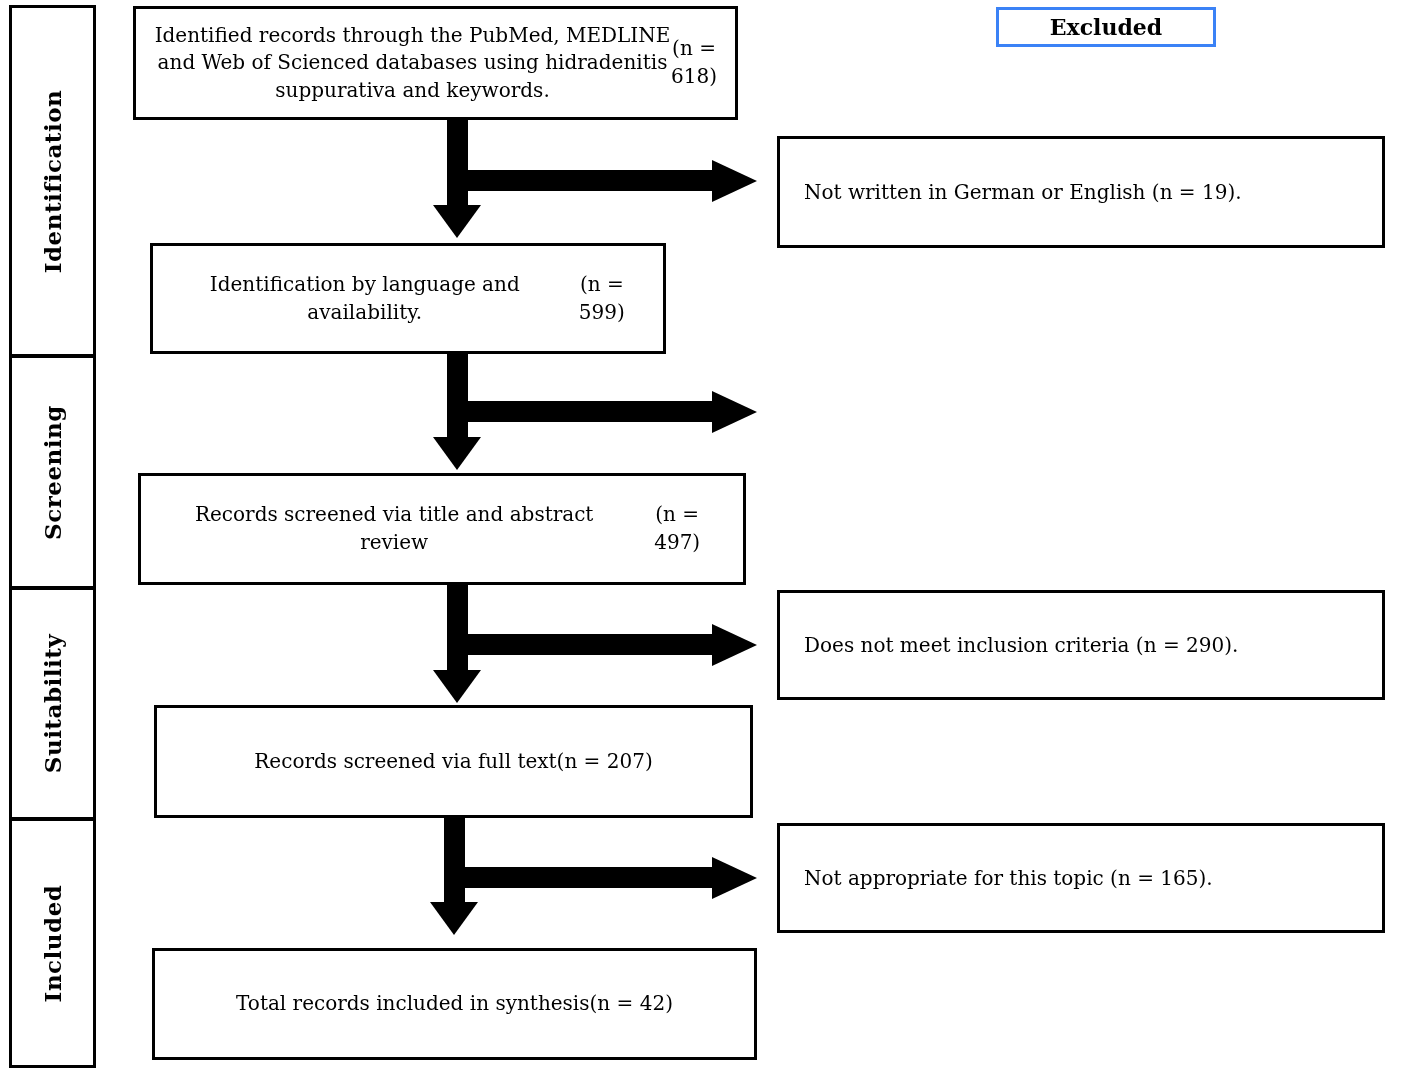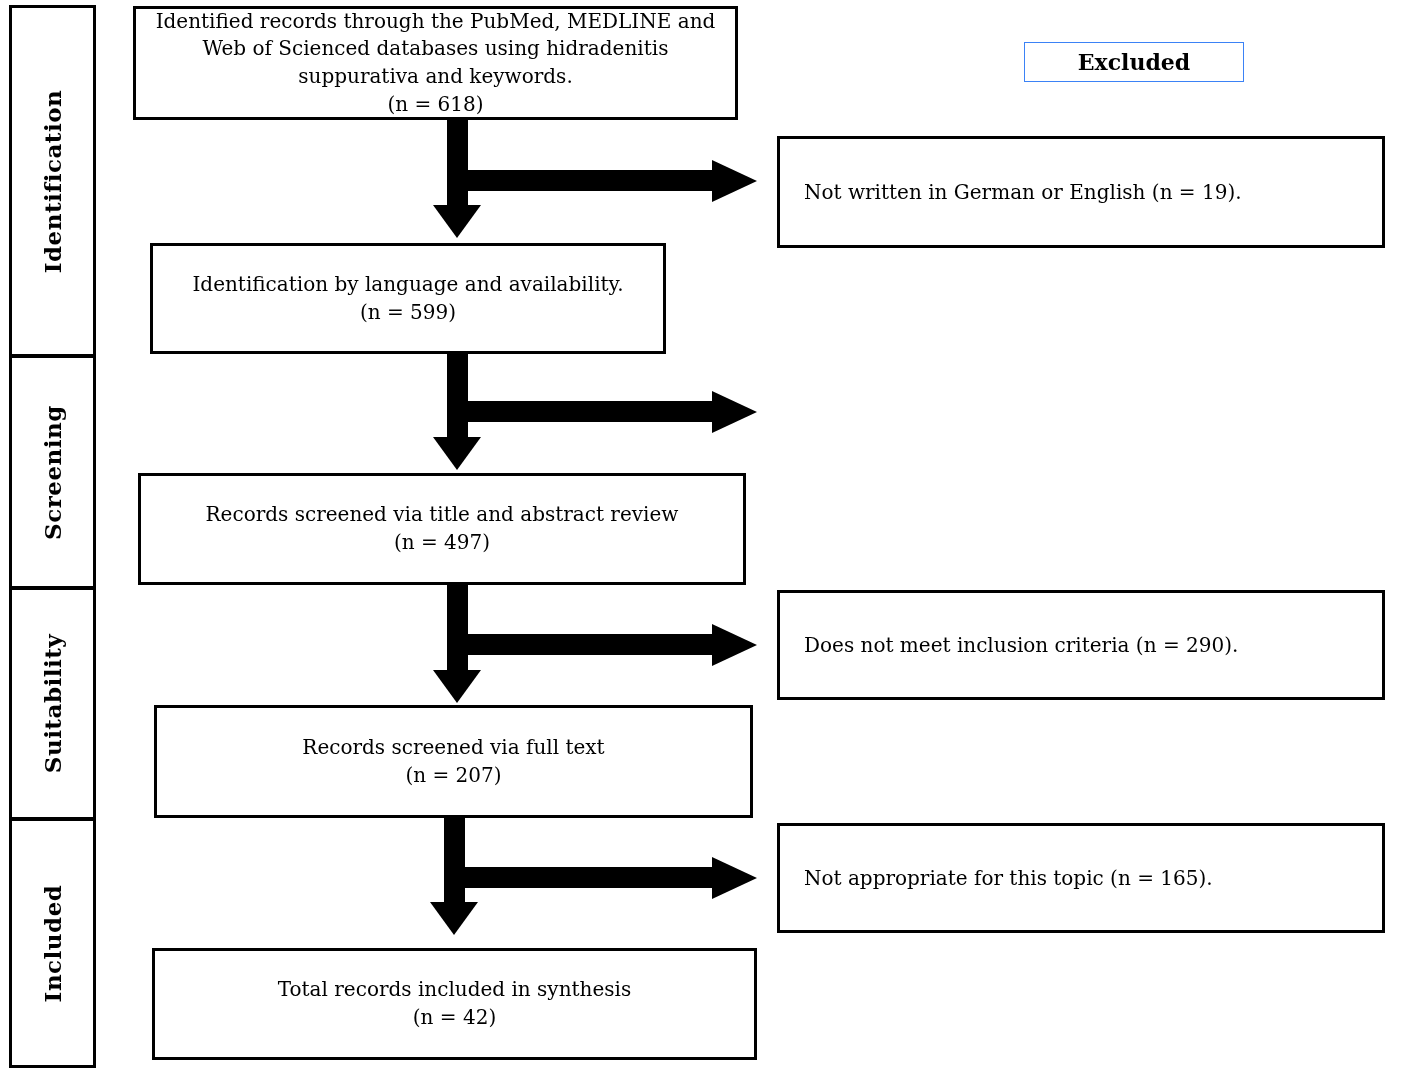--- a/index.html
+++ b/index.html
@@ -6,28 +6,28 @@
   body{width:1410px;height:1076px;position:relative;font-family:"DejaVu Serif","Liberation Serif",serif;color:#000;}
   .canvas{position:absolute;inset:0;background:#fff;}
 
   
   .stage-box{position:absolute;left:9px;width:87px;border:3px solid #000;box-sizing:border-box;
              background:#fff;display:flex;align-items:center;justify-content:center;}
   .stage-label{transform:rotate(-90deg);white-space:nowrap;font-weight:bold;font-size:23px;letter-spacing:.5px;}
 
   
   .flow-box{position:absolute;border:3px solid #000;box-sizing:border-box;background:#fff;
-            display:flex;flex-direction:column;align-items:center;justify-content:center;
+            display:flex;flex-direction:row;align-items:center;justify-content:center;
             text-align:center;font-size:20px;line-height:1.38;padding:4px 18px;}
   .flow-box.gap .flow-count{}
 
   
-  .excl-header{position:absolute;left:1024px;top:7px;width:220px;height:40px;border:1px solid #3b82f6;
+  .excl-header{position:absolute;left:996px;top:7px;width:220px;height:40px;border:3px solid #3b82f6;
                box-sizing:border-box;background:#fff;display:flex;align-items:center;justify-content:center;
-               font-weight:bold;font-size:22px;margin-top:35px;}
+               font-weight:bold;font-size:22px;}
   .excl-box{position:absolute;left:777px;width:608px;border:3px solid #000;box-sizing:border-box;
             background:#fff;display:flex;align-items:center;
             text-align:center;font-size:20px;padding:4px 24px;}
 
   
   .vbar{position:absolute;width:21px;background:#000;}
   .down-head{position:absolute;width:0;height:0;border-left:24px solid transparent;
              border-right:24px solid transparent;border-top:33px solid #000;}
   .hbar{position:absolute;height:21px;background:#000;}
   .right-head{position:absolute;width:0;height:0;border-top:21px solid transparent;

